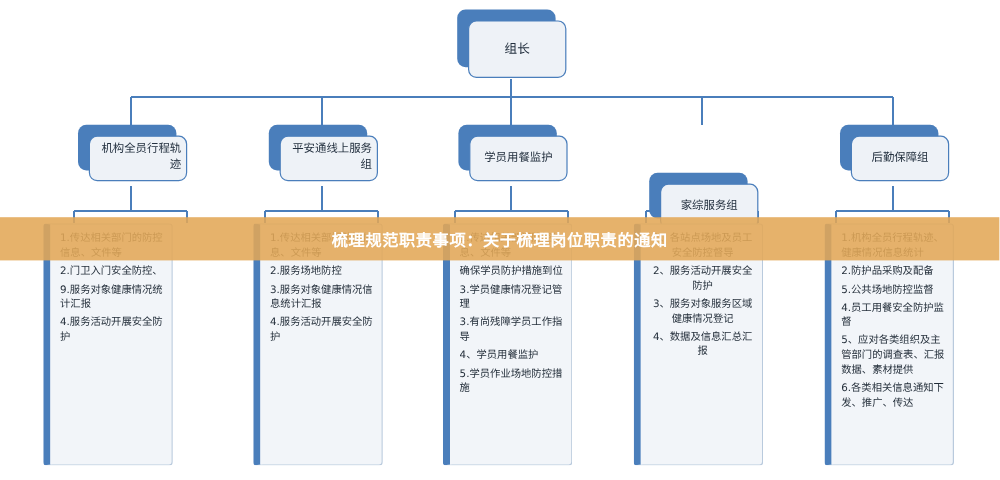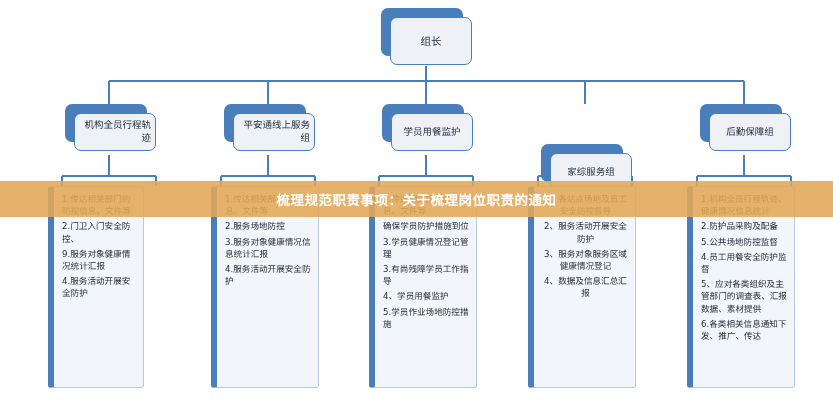--- a/index.html
+++ b/index.html
@@ -158,21 +158,21 @@
     </div>
   </div>
 
   <div class="node" style="left:700px;top:104px;width:82px;height:38px;">
     <div class="shadow"></div>
     <div class="face">
       <span>后勤保障组</span>
     </div>
   </div>
 
-  <div class="detail" style="left:48px;top:186px;width:96px;height:202px;">
+  <div class="detail" style="left:36px;top:186px;width:108px;height:202px;">
     <div class="line">1.传达相关部门的防控信息、文件等</div>
     <div class="line">2.门卫入门安全防控、</div>
     <div class="line">9.服务对象健康情况统计汇报</div>
     <div class="line">4.服务活动开展安全防护</div>
   </div>
 
   <div class="detail" style="left:211px;top:186px;width:108px;height:202px;">
     <div class="line">1.传达相关部门防控信息、文件等</div>
     <div class="line">2.服务场地防控</div>
     <div class="line">3.服务对象健康情况信息统计汇报</div>

